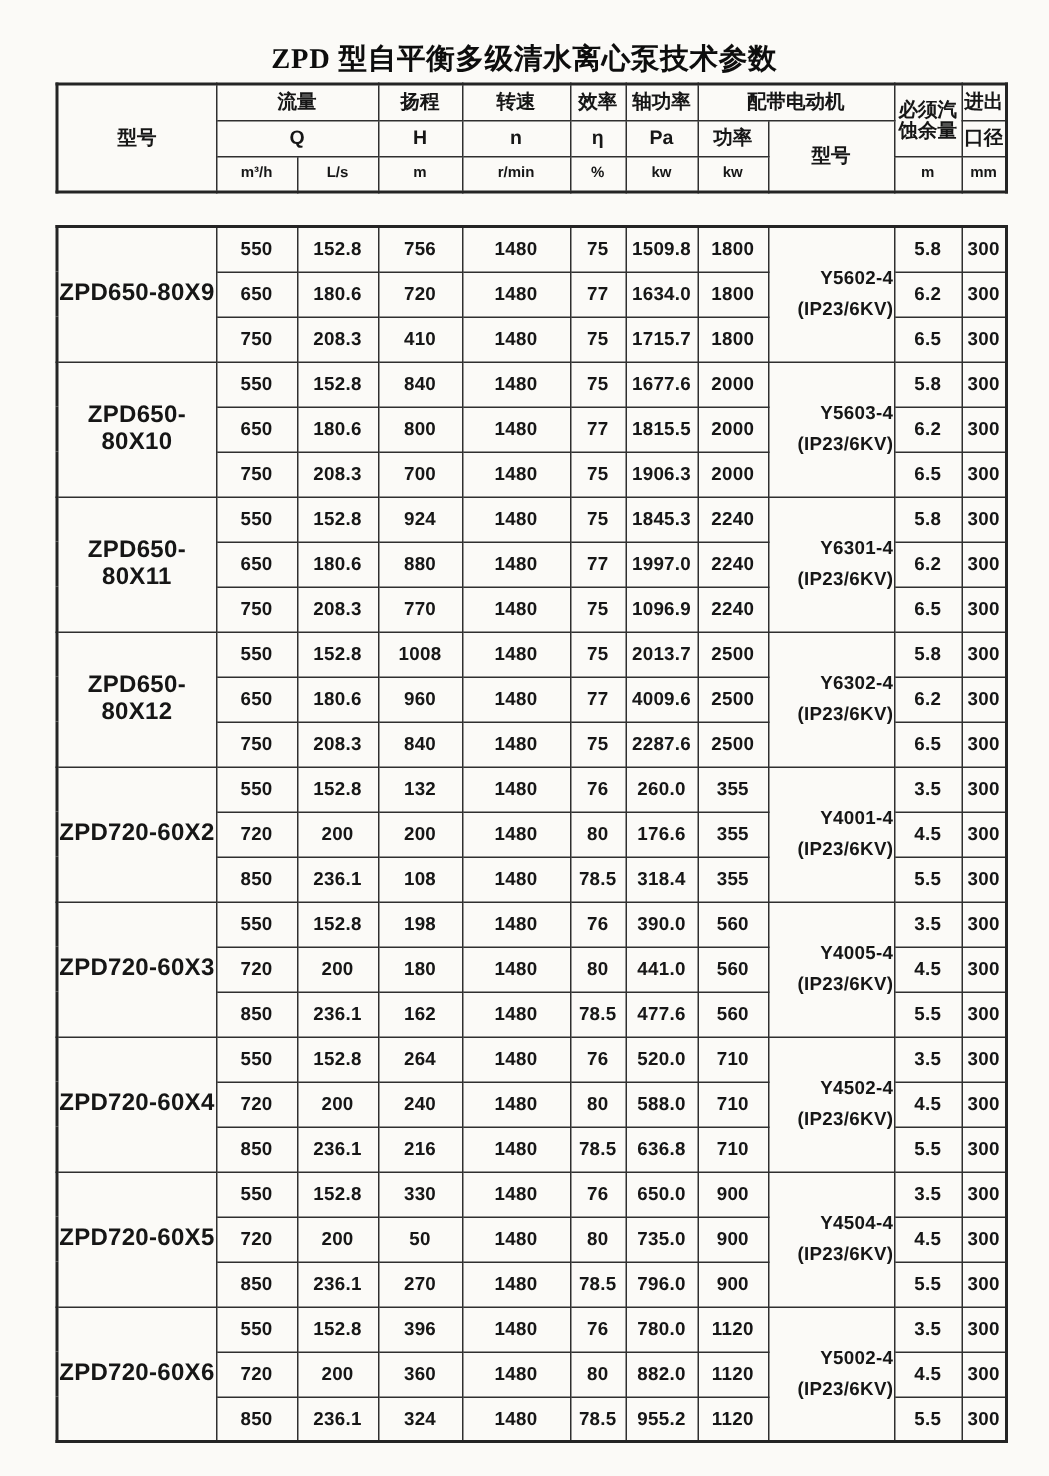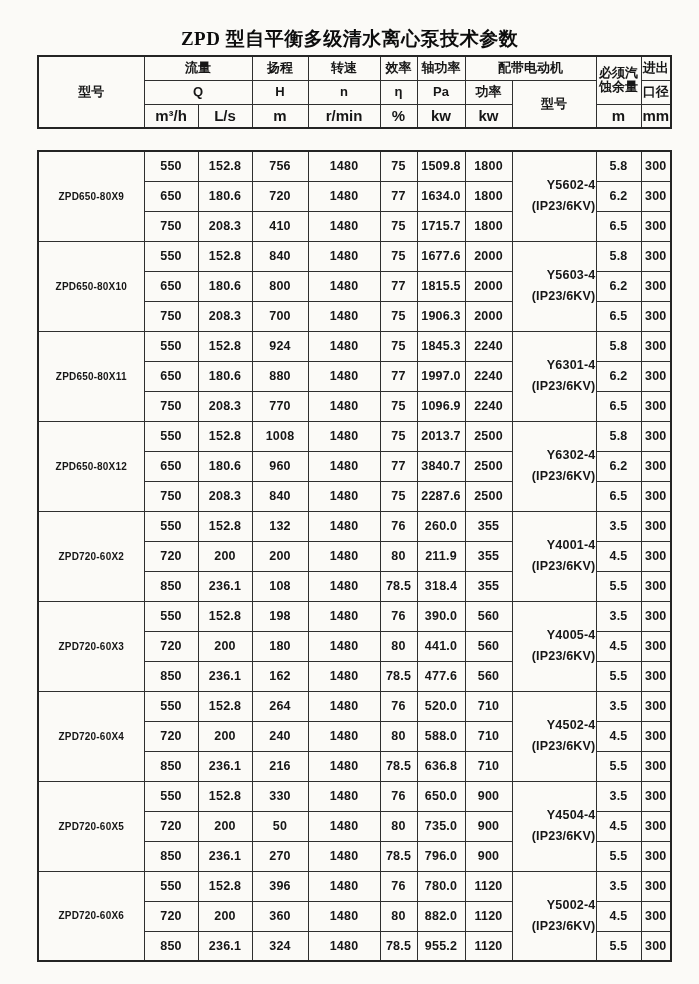--- a/index.html
+++ b/index.html
@@ -40,24 +40,24 @@
     text-align: center;
     vertical-align: middle;
     font-weight: bold;
     padding: 0;
     overflow: hidden;
     color: #161616;
   }
   .header-table, .data-table { border: 2px solid #242424; }
   .header-table tr { height: 24px; }
   .header-table th { font-size: 13px; line-height: 1.1; text-align: center; }
-  .header-table th.unit { font-size: 15px; }
+  .header-table th.unit { font-size: 10px; }
   .data-table tr { height: 30px; }
   .data-table td { font-size: 12.5px; letter-spacing: 0.2px; }
-  td.model-col { font-size: 10px; }
+  td.model-col { font-size: 16px; }
   td.motor-col div { line-height: 21px; font-size: 12.5px; text-align: right; }
 </style>
 </head>
 <body>
 
 <div class="page">
 
   <div class="title">ZPD 型自平衡多级清水离心泵技术参数</div>
 
   <table class="header-table">
@@ -257,21 +257,21 @@
           </td>
           <td>5.8</td>
           <td>300</td>
         </tr>
         <tr>
           <td>650</td>
           <td>180.6</td>
           <td>960</td>
           <td>1480</td>
           <td>77</td>
-          <td>3840.7</td>
+          <td>4009.6</td>
           <td>2500</td>
           <td>6.2</td>
           <td>300</td>
         </tr>
         <tr>
           <td>750</td>
           <td>208.3</td>
           <td>840</td>
           <td>1480</td>
           <td>75</td>
@@ -295,21 +295,21 @@
           </td>
           <td>3.5</td>
           <td>300</td>
         </tr>
         <tr>
           <td>720</td>
           <td>200</td>
           <td>200</td>
           <td>1480</td>
           <td>80</td>
-          <td>211.9</td>
+          <td>176.6</td>
           <td>355</td>
           <td>4.5</td>
           <td>300</td>
         </tr>
         <tr>
           <td>850</td>
           <td>236.1</td>
           <td>108</td>
           <td>1480</td>
           <td>78.5</td>

